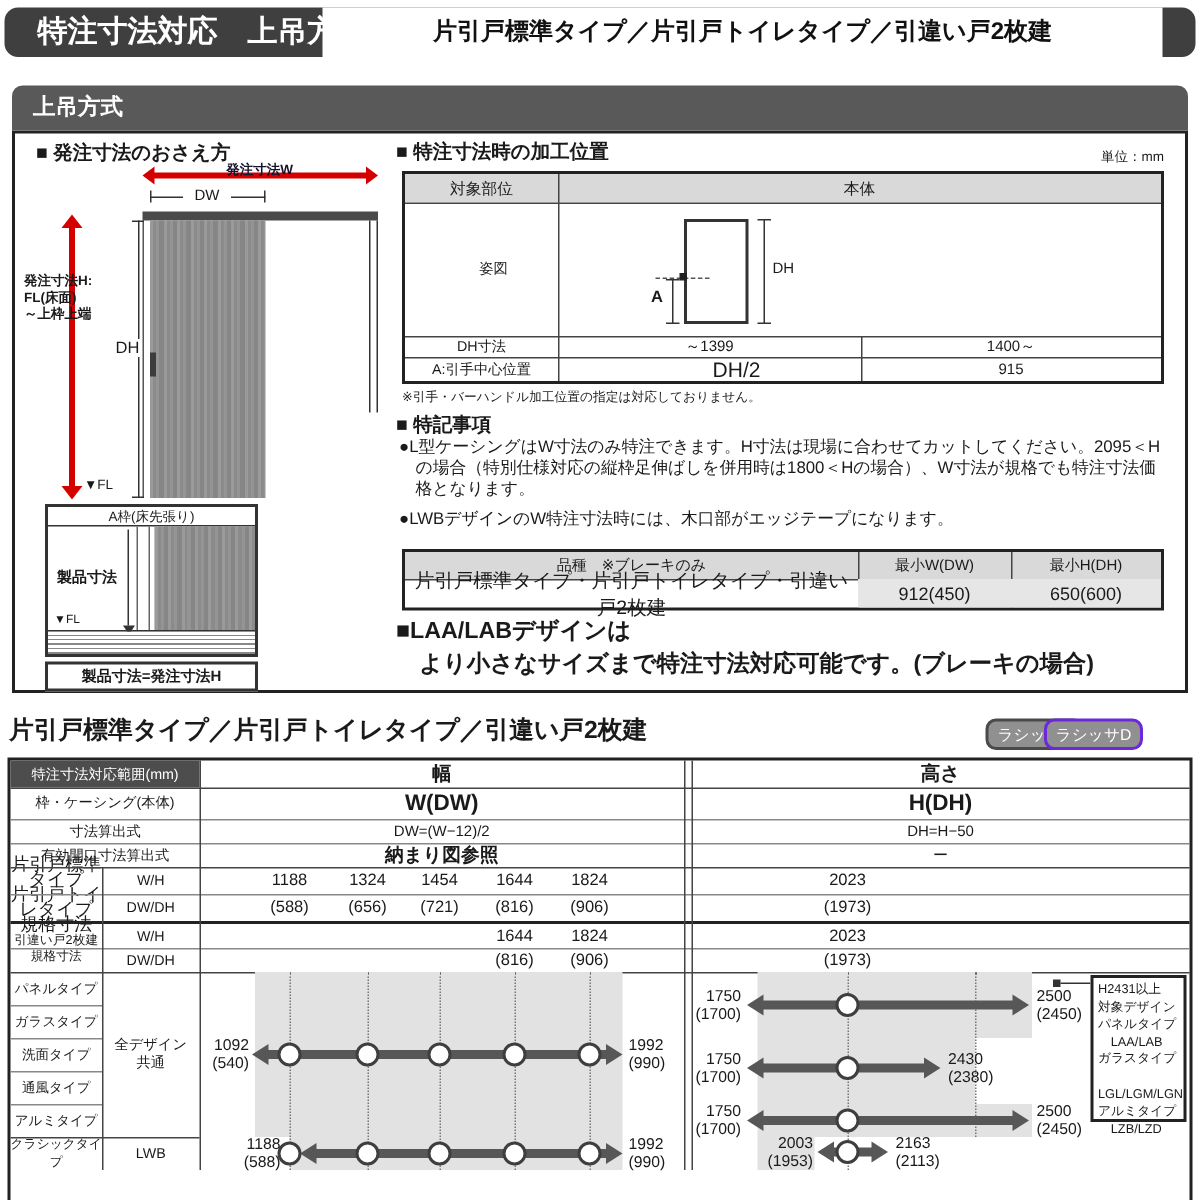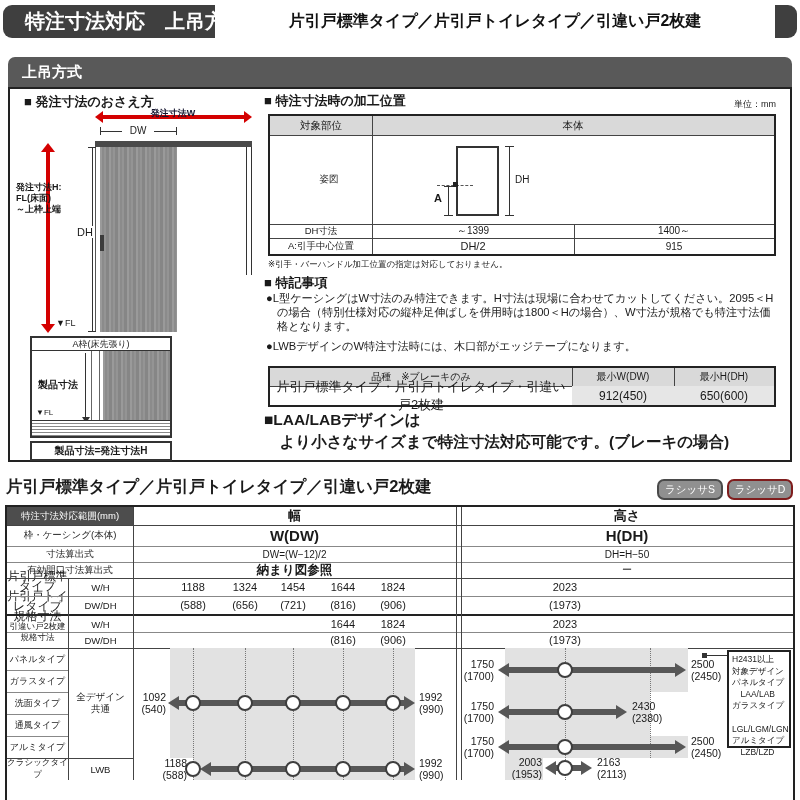--- a/index.html
+++ b/index.html
@@ -124,21 +124,21 @@
     <div class="ab" style="left:167px;top:69px;width:36px;border-top:1px dashed #555;"></div>
     <div class="ab" style="left:183px;top:66px;width:5px;height:5px;background:#222;"></div>
 
     <div class="hl" style="left:0;top:108px;width:504px;"></div>
     <div class="vl" style="left:304px;top:108px;height:30px;"></div>
     <div class="cell" style="left:0;top:108px;width:102px;height:14px;font-size:9.5px;">DH寸法</div>
     <div class="cell" style="left:102px;top:108px;width:202px;height:14px;font-size:10px;">～1399</div>
     <div class="cell" style="left:304px;top:108px;width:200px;height:14px;font-size:10px;">1400～</div>
     <div class="hl" style="left:0;top:122px;width:504px;"></div>
     <div class="cell" style="left:0;top:122px;width:102px;height:16px;font-size:9.5px;">A:引手中心位置</div>
-    <div class="cell" style="left:102px;top:122px;width:202px;height:16px;font-size:11px;">DH/2</div>
+    <div class="cell" style="left:120px;top:122px;width:202px;height:16px;font-size:14px;">DH/2</div>
     <div class="cell" style="left:304px;top:122px;width:200px;height:16px;font-size:10px;">915</div>
   </div>
   <div class="ab" style="left:268px;top:259px;font-size:8.5px;">※引手・バーハンドル加工位置の指定は対応しておりません。</div>
 
   <div class="ab" style="left:264px;top:274px;font-weight:bold;font-size:13px;">■ 特記事項</div>
   <div class="ab" style="left:266px;top:291px;width:514px;font-size:11.2px;line-height:14px;text-indent:-11px;padding-left:11px;">●L型ケーシングはW寸法のみ特注できます。H寸法は現場に合わせてカットしてください。2095＜Hの場合（特別仕様対応の縦枠足伸ばしを併用時は1800＜Hの場合）、W寸法が規格でも特注寸法価格となります。</div>
   <div class="ab" style="left:266px;top:339px;width:514px;font-size:11.2px;line-height:14px;text-indent:-11px;padding-left:11px;">●LWBデザインのW特注寸法時には、木口部がエッジテープになります。</div>
 
   <div class="ab" style="left:268px;top:366px;width:508px;height:41px;border:2px solid #222;background:#fff;">
     <div class="cell gray-hdr" style="left:0;top:0;width:302px;height:18px;font-size:10px;">品種　※ブレーキのみ</div>
@@ -150,21 +150,21 @@
     <div class="cell" style="left:0;top:18px;width:302px;height:19px;font-size:13px;">片引戸標準タイプ・片引戸トイレタイプ・引違い戸2枚建</div>
     <div class="cell" style="left:302px;top:18px;width:102px;height:19px;font-size:12px;background:#e6e6e6;">912(450)</div>
     <div class="cell" style="left:404px;top:18px;width:100px;height:19px;font-size:12px;background:#e6e6e6;">650(600)</div>
   </div>
 
   <div class="ab" style="left:264px;top:432px;font-weight:bold;font-size:15.5px;">　より小さなサイズまで特注寸法対応可能です。(ブレーキの場合)</div>
   <div class="ab" style="left:264px;top:410px;font-weight:bold;font-size:15.5px;">■LAA/LABデザインは</div>
 
   <div class="ab" style="left:6px;top:476px;font-weight:bold;font-size:16.5px;">片引戸標準タイプ／片引戸トイレタイプ／引違い戸2枚建</div>
   <div class="ab ctr" style="left:657px;top:479px;width:66px;height:21px;background:#909090;border:2px solid #4a4a4a;border-radius:7px;color:#fff;font-size:10.5px;">ラシッサS</div>
-  <div class="ab ctr" style="left:727px;top:479px;width:66px;height:21px;background:#909090;border:2px solid #7f1d1d;border-radius:7px;color:#fff;font-size:10.5px;">ラシッサD</div>
+  <div class="ab ctr" style="left:696px;top:479px;width:66px;height:21px;background:#909090;border:2px solid #6d28d9;border-radius:7px;color:#fff;font-size:10.5px;">ラシッサD</div>
 
   <div class="ab" style="left:5px;top:505px;width:790px;height:327px;border:2px solid #222;background:#fff;">
 
     <div class="cell" style="left:0;top:0;width:126px;height:18px;background:#4d4d4d;color:#fff;font-size:9.5px;">特注寸法対応範囲(mm)</div>
     <div class="cell" style="left:126px;top:0;width:323px;height:18px;font-weight:bold;font-size:13px;">幅</div>
     <div class="cell" style="left:454px;top:0;width:332px;height:18px;font-weight:bold;font-size:13px;">高さ</div>
 
     <div class="cell" style="left:0;top:18px;width:126px;height:21px;font-size:9.5px;">枠・ケーシング(本体)</div>
     <div class="cell" style="left:126px;top:18px;width:323px;height:21px;font-weight:bold;font-size:15px;">W(DW)</div>
     <div class="cell" style="left:454px;top:18px;width:332px;height:21px;font-weight:bold;font-size:15px;">H(DH)</div>

